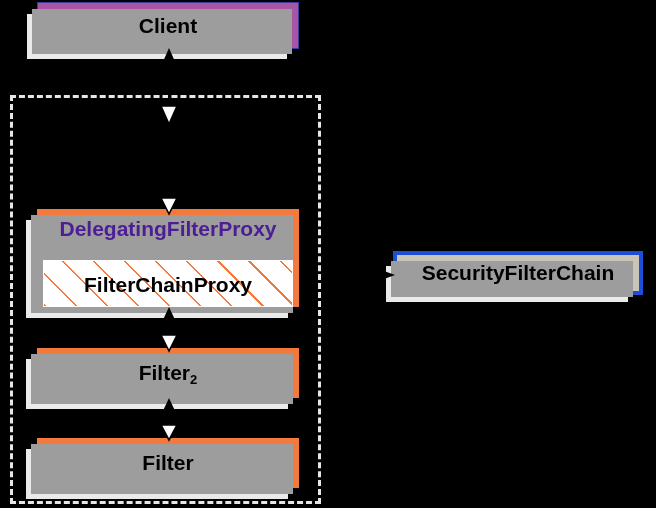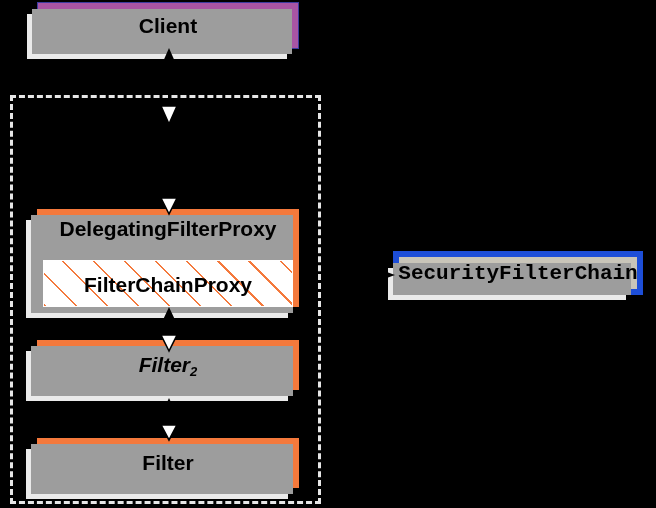--- a/index.html
+++ b/index.html
@@ -94,21 +94,21 @@
     padding: 0;
   }
   .dfp-title {
     position: relative;
     z-index: 2;
     height: 40px;
     line-height: 40px;
     text-align: center;
     font-size: 21px;
     font-weight: bold;
-    color: #000000;
+    color: #4c1d95;
   }
   
   .fcp-inner {
     position: relative;
     z-index: 2;
     margin: 11px 6px 6px 6px;
     height: 47px;
     line-height: 47px;
     text-align: center;
     font-size: 21px;
@@ -119,23 +119,22 @@
         45deg,
         #f4793c 0px, #f4793c 1.6px,
         rgba(255,255,255,0) 1.6px, rgba(255,255,255,0) 22px
     );
     border: 1px solid #ffffff;
     box-sizing: border-box;
   }
 
   .sfc-box {
     background: #c9c5b9;
-    border: 6px solid #1d4ed8;
-    font-size: 21px;
-    font-family: Liberation Mono, monospace;
+    border: 4px solid #1d4ed8;
+    font-size: 21px;
   }
 
   
   .chain-container {
     position: absolute;
     box-sizing: border-box;
     border: 3px dashed #e6e6e6;
     background: transparent;
     z-index: 1;
   }
@@ -209,21 +208,21 @@
   </div>
 
   <div class="conn" style="left:158px; top:307px; width:22px; height:44px;">
     <svg width="22" height="44" viewBox="0 0 22 44">
       <line x1="11" y1="6" x2="11" y2="36" stroke="#000" stroke-width="2"></line>
       <polygon points="11,0 4,15 18,15" fill="#000"></polygon>
       <polygon points="11,44 3,28 19,28" fill="#ffffff" stroke="#000" stroke-width="1.6"></polygon>
     </svg>
   </div>
 
-  <div class="node filter-box" style="left:37px; top:340px; width:262px; height:50px;font-style:italic;">
+  <div class="node filter-box" style="left:37px; top:348px; width:262px; height:50px;">
     <span class="node-label"><span>Filter</span><sub>2</sub></span>
   </div>
 
   <div class="conn" style="left:158px; top:398px; width:22px; height:42px;">
     <svg width="22" height="42" viewBox="0 0 22 42">
       <line x1="11" y1="6" x2="11" y2="34" stroke="#000" stroke-width="2"></line>
       <polygon points="11,0 4,15 18,15" fill="#000"></polygon>
       <polygon points="11,42 3,27 19,27" fill="#ffffff" stroke="#000" stroke-width="1.6"></polygon>
     </svg>
   </div>

